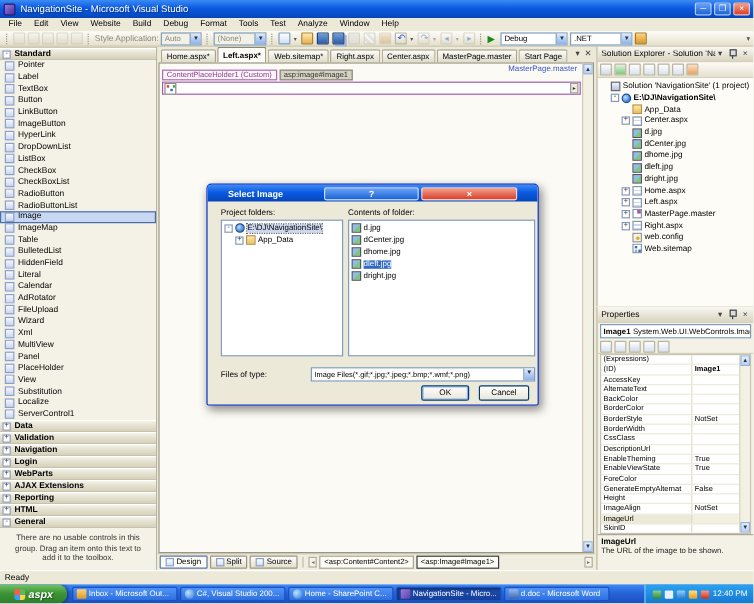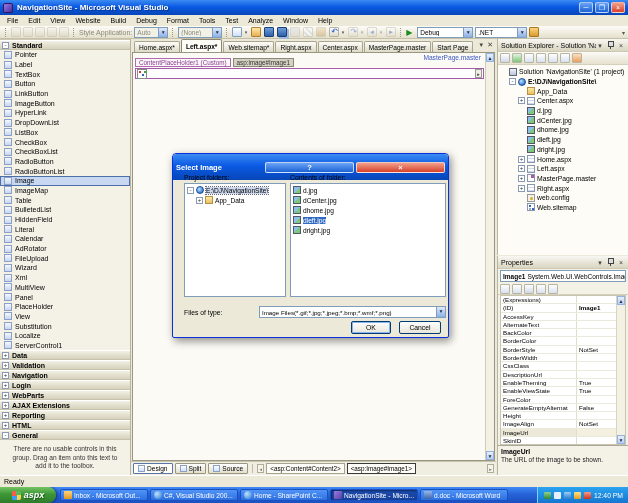--- a/index.html
+++ b/index.html
@@ -4,21 +4,21 @@
 <style>
   *{margin:0;padding:0;box-sizing:border-box;}
   html,body{width:628px;height:503px;overflow:hidden;}
   body{font-family:"Liberation Sans",sans-serif;font-size:7px;color:#000;}
   #root{position:relative;width:628px;height:503px;background:#ece9d8;overflow:hidden;}
 
   
   .titlebar{position:absolute;left:0;top:0;right:0;height:15px;display:flex;align-items:center;padding:0 3px;
     background:linear-gradient(180deg,#3b8bf2 0%,#0b5ae4 45%,#0646b8 100%);}
   .vs-ico{width:10px;height:10px;border-radius:2px;background:linear-gradient(135deg,#9a7ae0,#4a2f9e);border:1px solid #2d1a66;flex:none;}
-  .title-text{color:#fff;font-weight:bold;font-size:8px;margin-left:4px;flex:1;white-space:nowrap;overflow:hidden;text-shadow:1px 1px 1px rgba(0,30,90,.6);}
+  .title-text{color:#fff;font-weight:normal;font-size:8px;margin-left:4px;flex:1;white-space:nowrap;overflow:hidden;text-shadow:1px 1px 1px rgba(0,30,90,.6);}
   .winbtns{display:flex;gap:2px;}
   .wb{width:14px;height:11px;border-radius:2px;border:1px solid rgba(255,255,255,.6);color:#fff;font-size:7px;line-height:10px;text-align:center;
     background:linear-gradient(#6ba3f6,#1b63d6);}
   .wb.close{background:linear-gradient(#f2a08c,#d8402a);}
 
   
   .menubar{position:absolute;left:0;top:15px;right:0;height:11px;background:#ece9d8;display:flex;align-items:center;padding-left:2px;}
   .menu-item{padding:1px 5px;white-space:nowrap;}
 
   
@@ -176,21 +176,21 @@
   .tray-ic{width:7px;height:7px;border-radius:1px;flex:none;}
   [data-icon="shield"].tray-ic{background:linear-gradient(#8fd08f,#2e8a2e);}
   [data-icon="volume"].tray-ic{background:#e8f0fa;}
   [data-icon="network"].tray-ic{background:linear-gradient(#9ad0f5,#2a7ad0);}
   [data-icon="update"].tray-ic{background:linear-gradient(#ffe08a,#e0a020);}
   [data-icon="alert"].tray-ic{background:linear-gradient(#f59a8a,#d0301a);}
 
   
   .dialog{position:absolute;left:172px;top:153px;width:277px;height:185px;z-index:50;
     background:#ece9d8;border:1px solid #0831d9;border-radius:4px 4px 2px 2px;box-shadow:2px 3px 8px rgba(0,0,0,.45);overflow:hidden;}
-  .dlg-title{height:26px;display:flex;align-items:center;padding:0 3px;border-radius:3px 3px 0 0;
+  .dlg-title{height:14px;display:flex;align-items:center;padding:0 17px;border-radius:3px 3px 0 0;
     background:linear-gradient(180deg,#3b8bf2 0%,#0b5ae4 45%,#0646b8 100%);}
   .dlg-title span{color:#fff;font-weight:bold;font-size:7.5px;flex:1;}
   .dlg-btn{width:13px;height:11px;border-radius:2px;border:1px solid rgba(255,255,255,.7);color:#fff;font-size:7px;line-height:10px;
     text-align:center;background:linear-gradient(#6ba3f6,#1b63d6);margin-left:2px;flex:none;}
   .dlg-btn.close{background:linear-gradient(#f2a08c,#d8402a);}
   .dlg-label{position:absolute;font-size:6.8px;}
   .listbox{position:absolute;background:#fff;border:1px solid #7f9db9;overflow:hidden;padding-top:1px;}
   .dlg-trow{height:10px;display:flex;align-items:center;gap:2px;padding-left:2px;white-space:nowrap;overflow:hidden;font-size:6.6px;}
   .dlg-trow.selected .lbl{background:#cdd8ee;outline:1px dotted #667;}
   .frow{height:10px;display:flex;align-items:center;gap:2px;padding-left:2px;white-space:nowrap;overflow:hidden;font-size:6.6px;}

